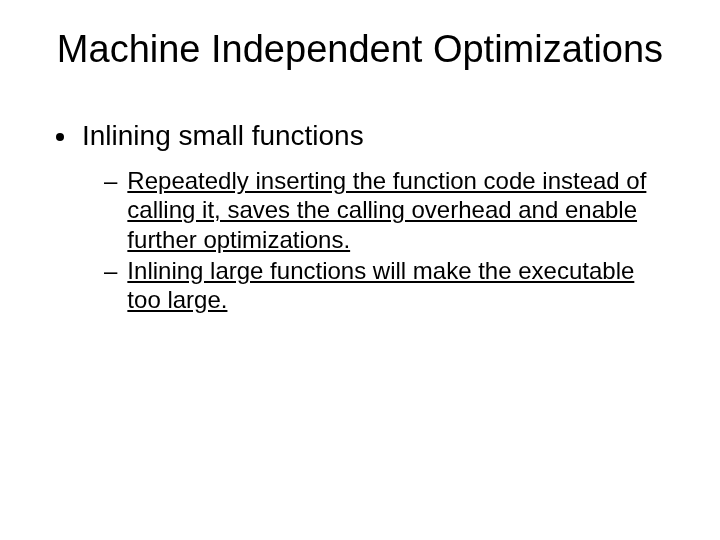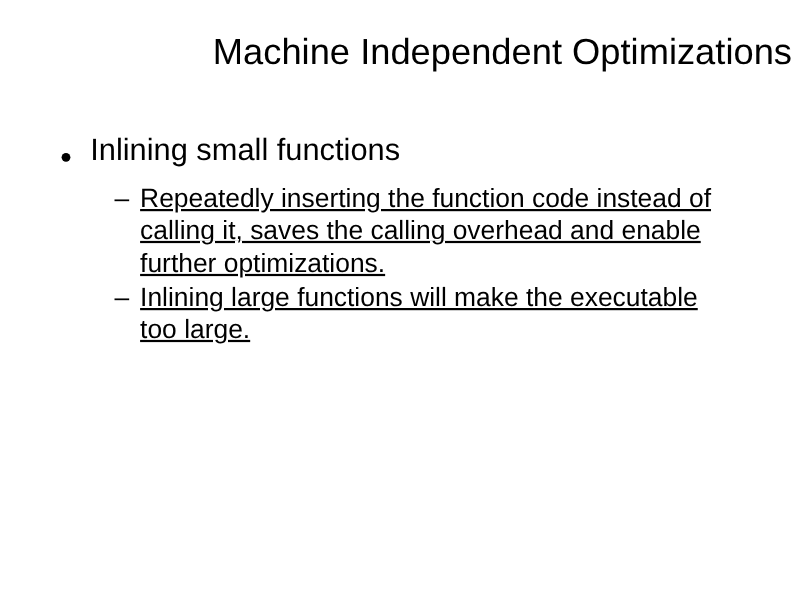--- a/index.html
+++ b/index.html
@@ -16,36 +16,36 @@
     width: 720px;
     height: 540px;
     position: relative;
     box-sizing: border-box;
   }
   .title {
     position: absolute;
     top: 28px;
     left: 0;
     right: 0;
-    text-align: right;
-    font-size: 33px;
+    text-align: center;
+    font-size: 38px;
     font-weight: 400;
     letter-spacing: 0px;
   }
   .body {
     position: absolute;
     top: 120px;
     left: 56px;
     right: 56px;
   }
   .bullet-1 {
     font-size: 28px;
     margin-bottom: 14px;
     display: flex;
-    align-items: center;
+    align-items: flex-start;
   }
   .bullet-1 .dot {
     width: 8px;
     height: 8px;
     background: #000;
     border-radius: 50%;
     flex: 0 0 auto;
     margin-top: 13px;
     margin-right: 18px;
   }

